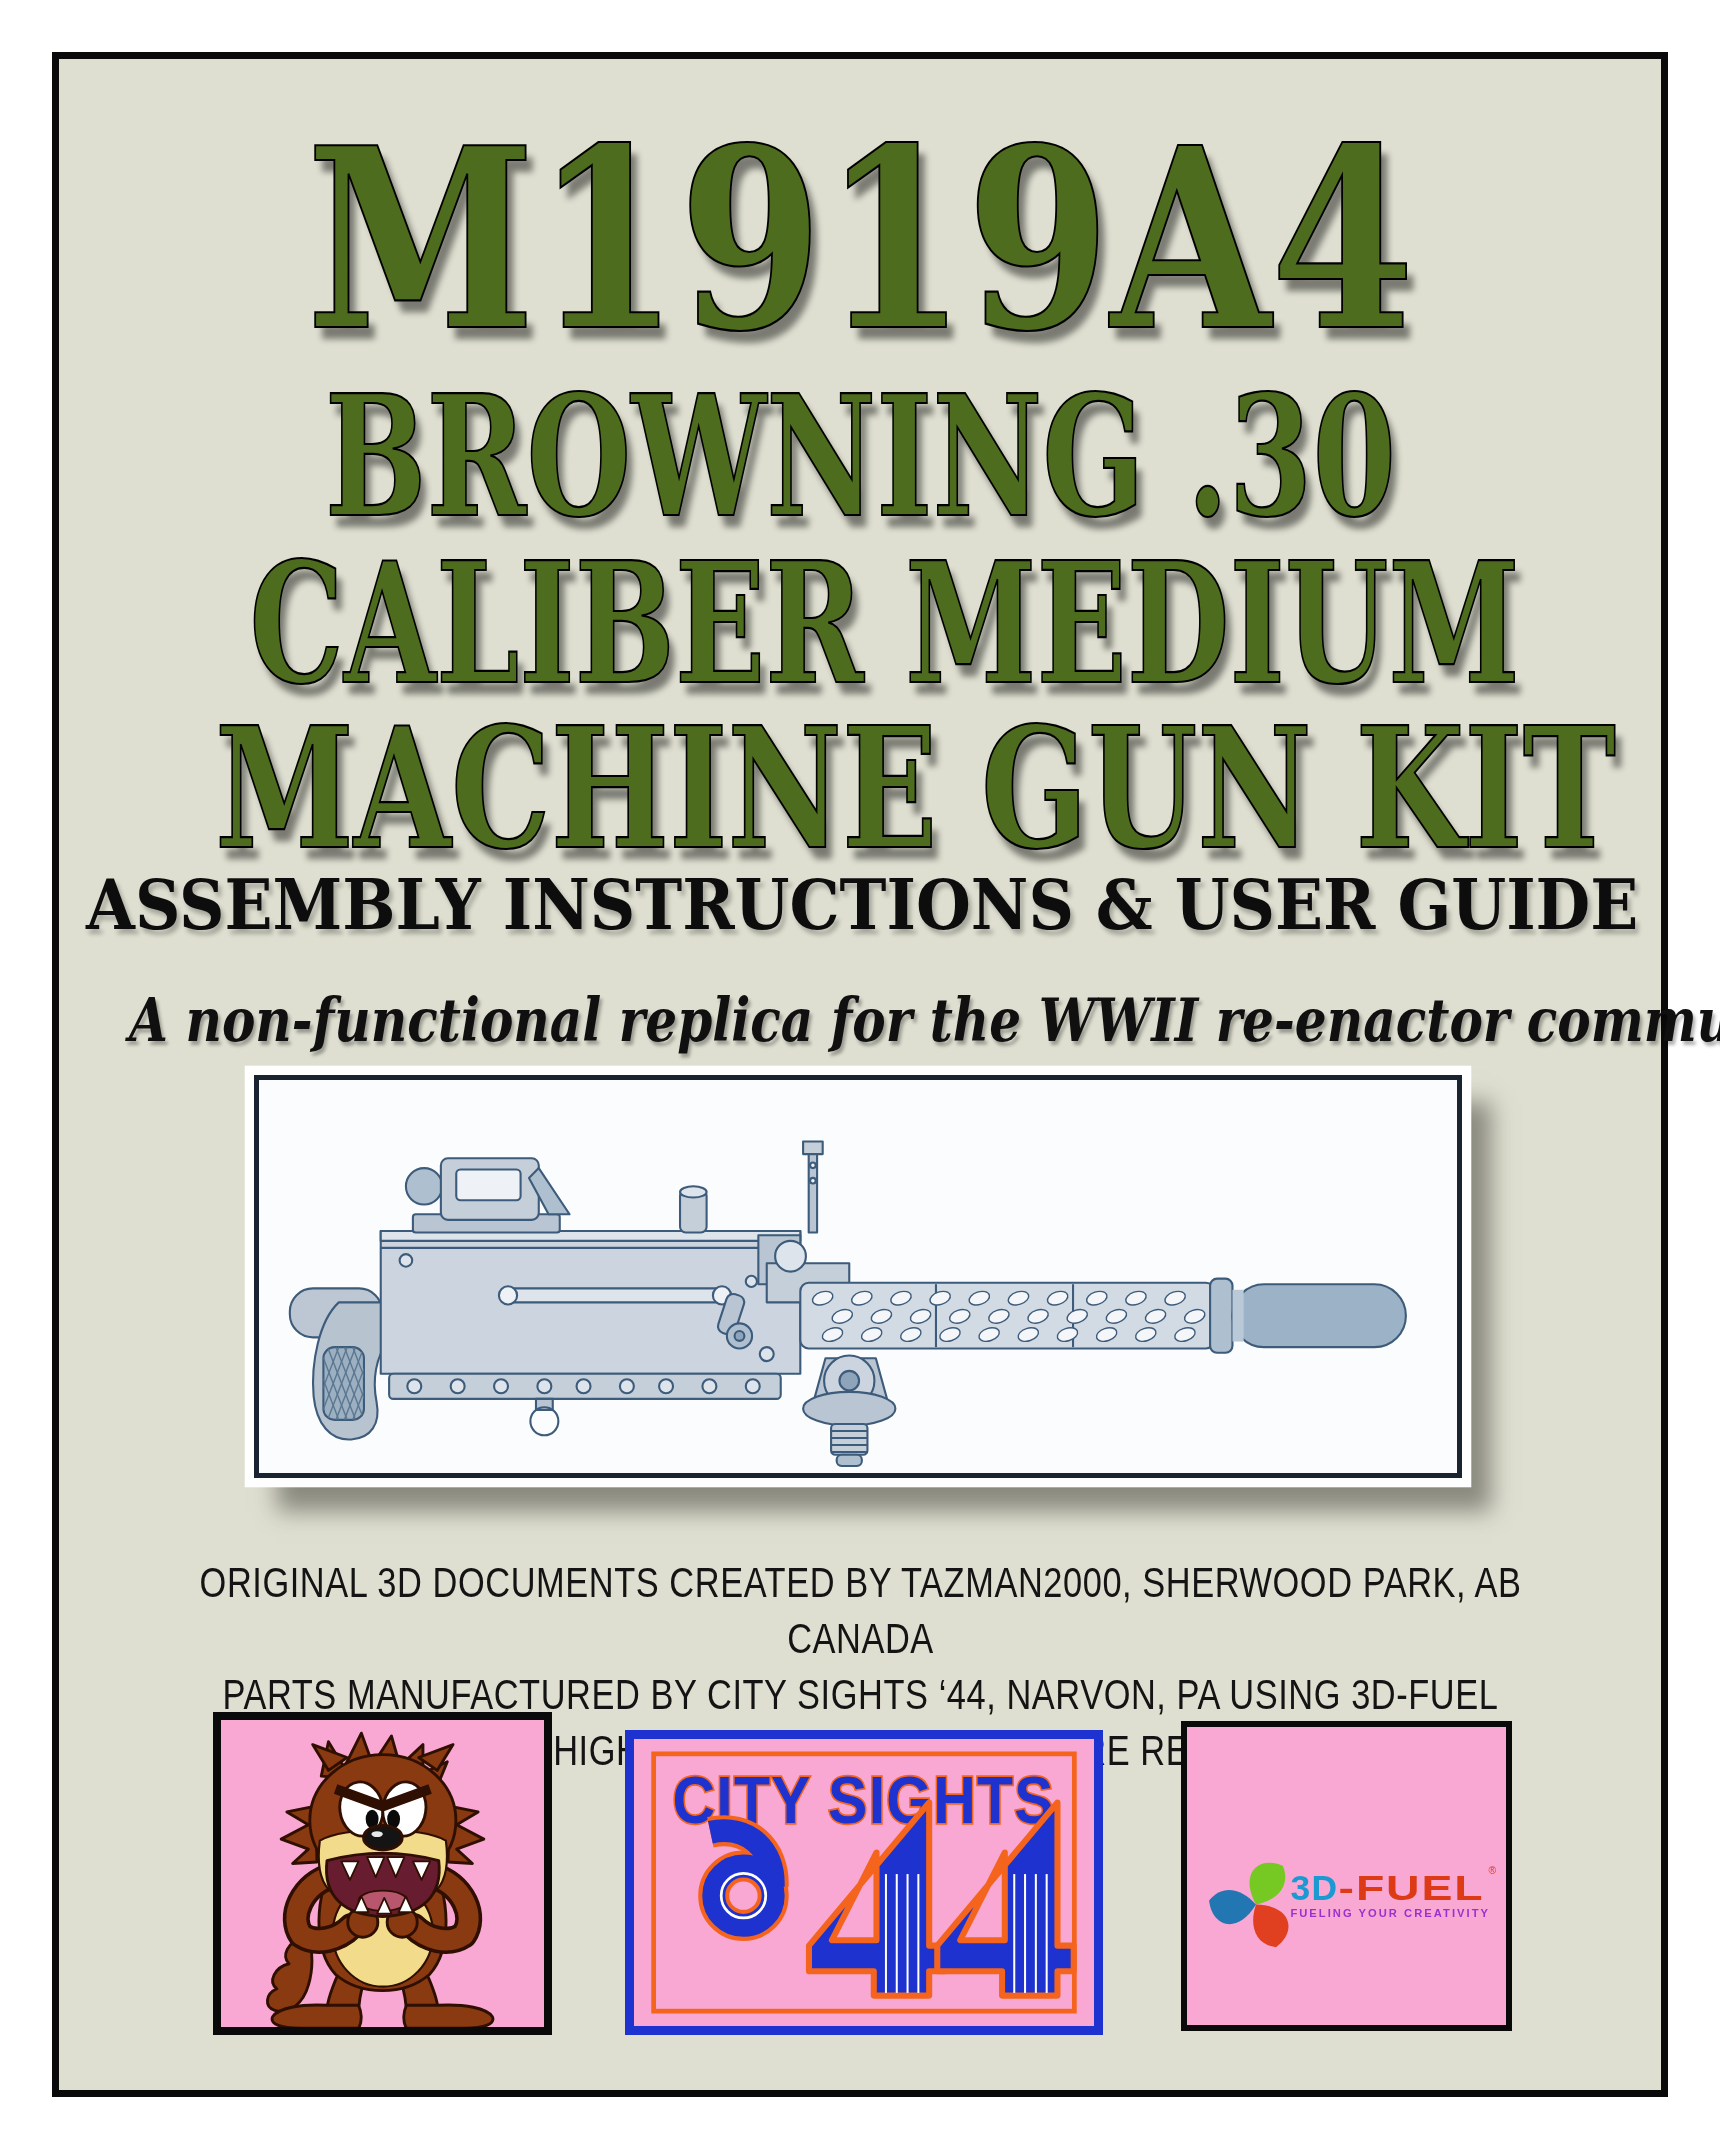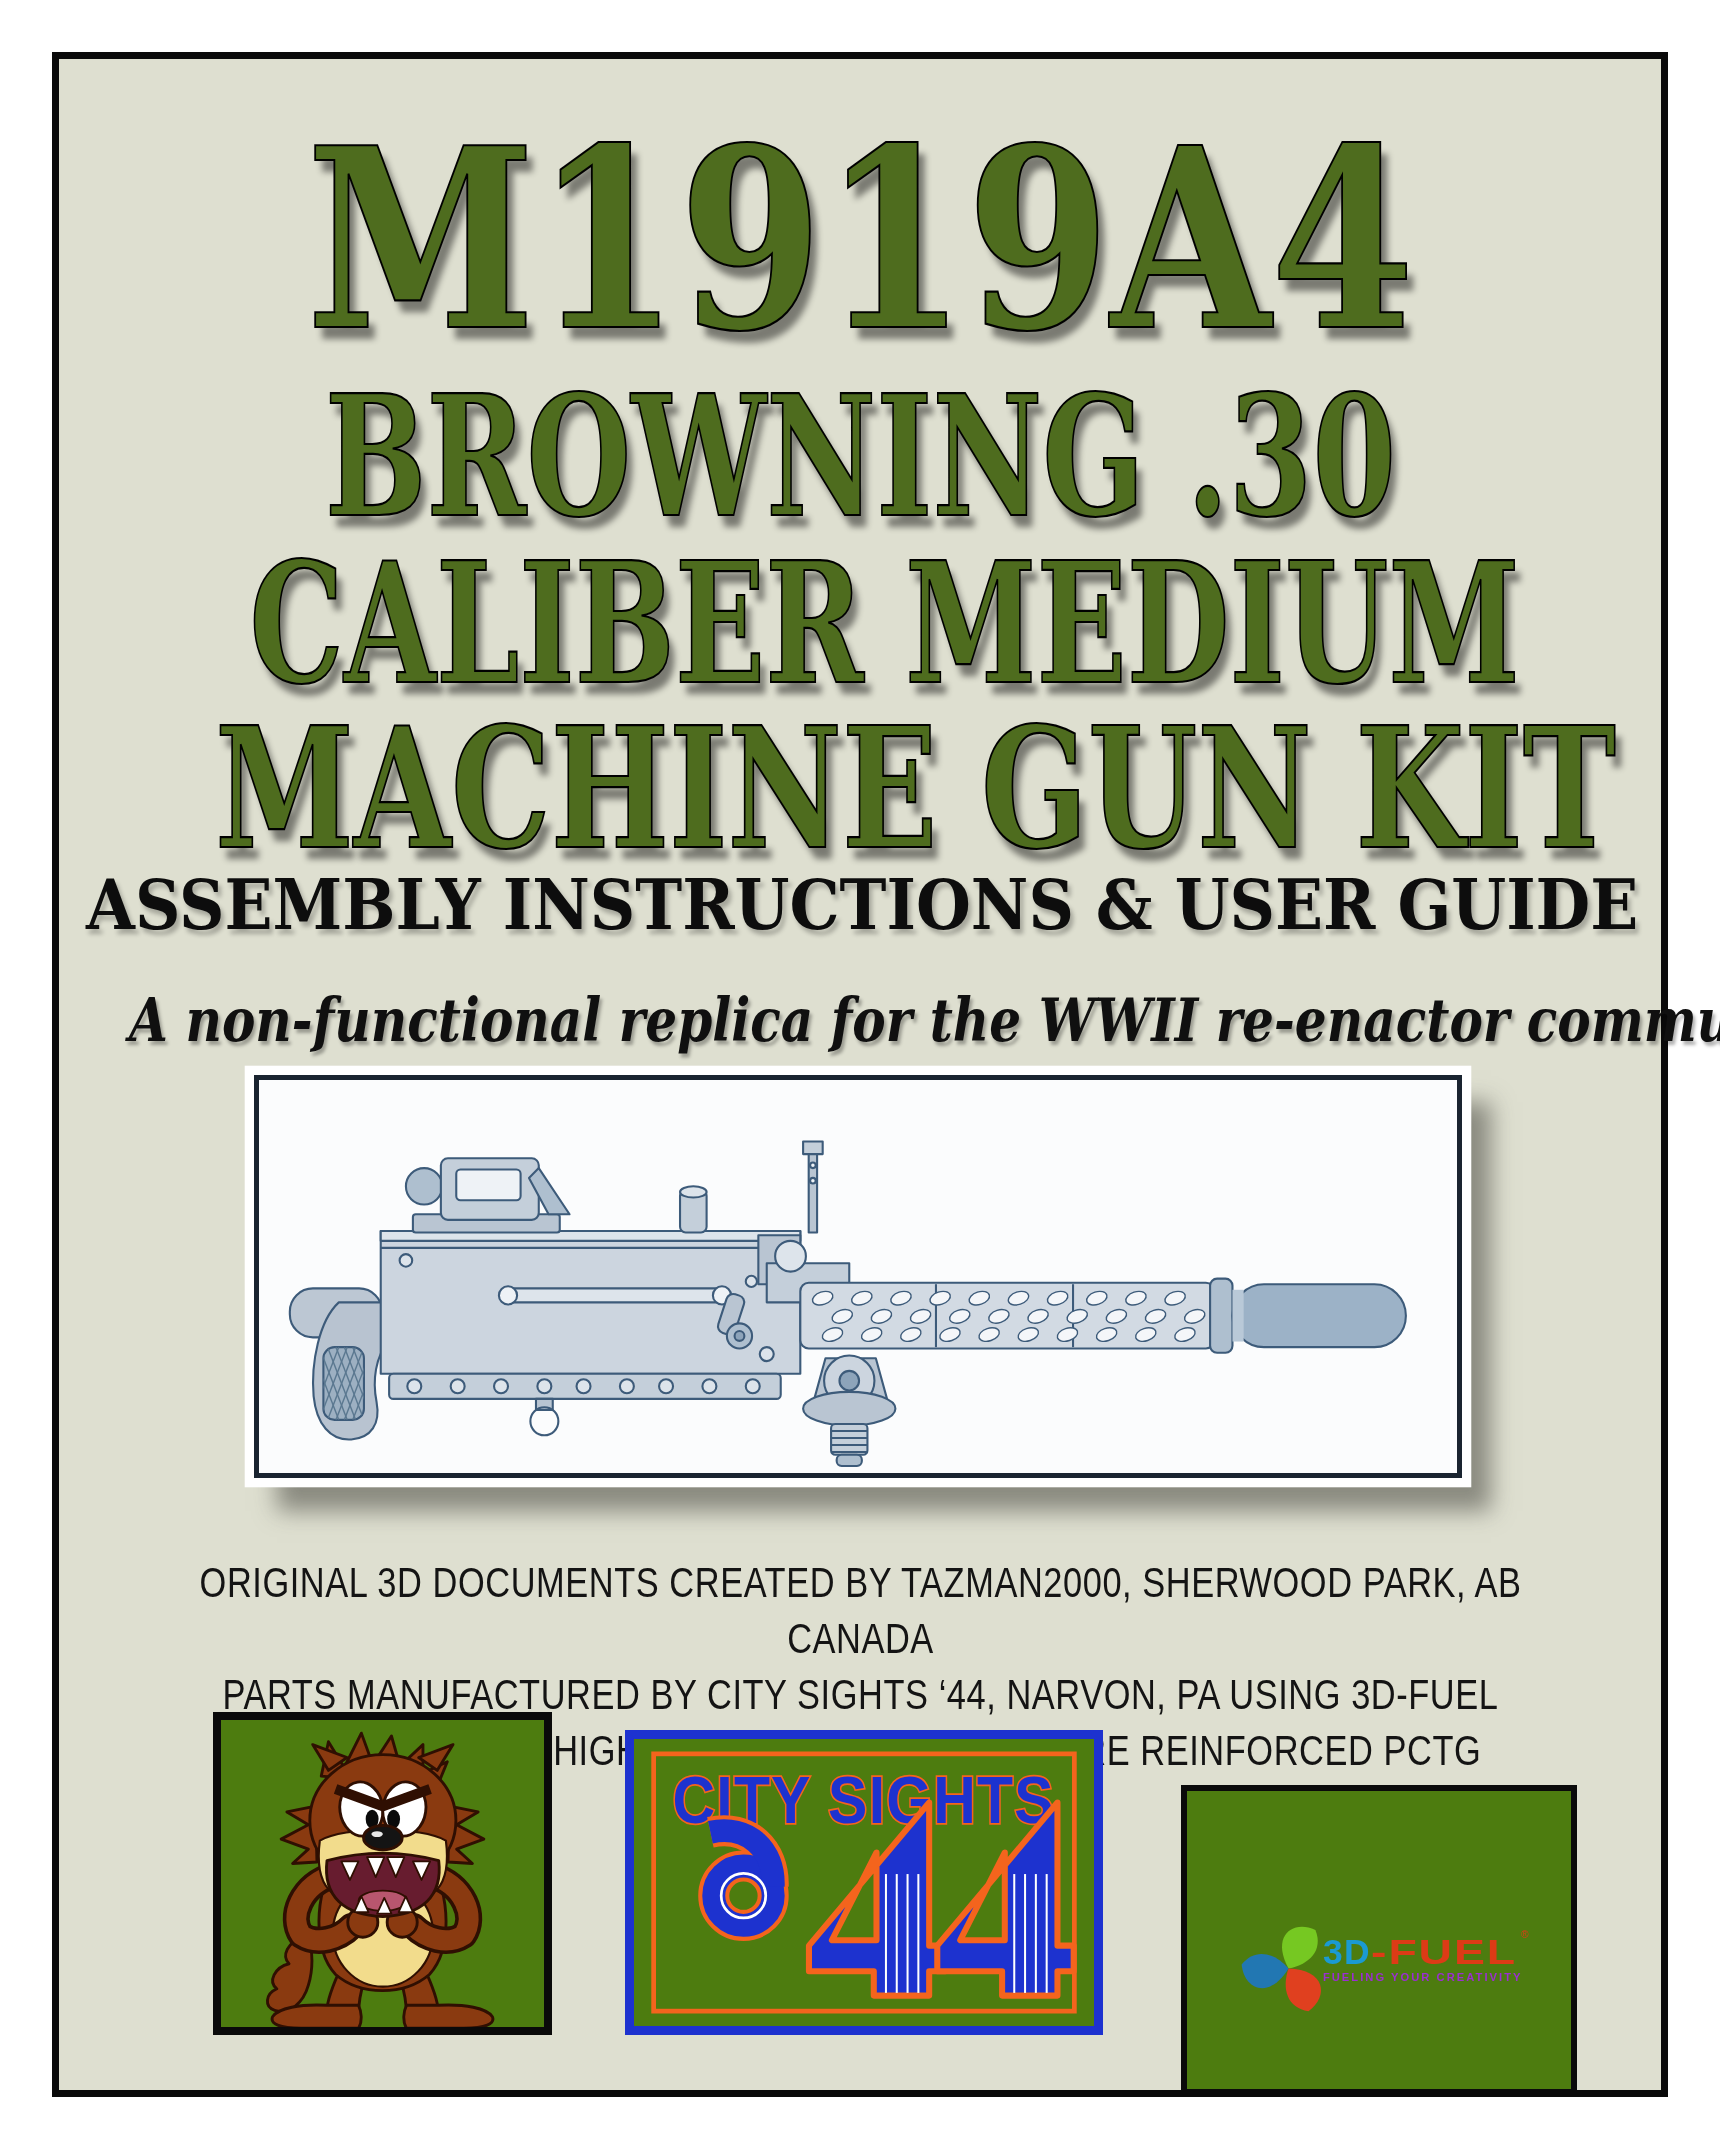--- a/index.html
+++ b/index.html
@@ -18,24 +18,24 @@
   .sub{top:870px;font-size:70px;font-family:"DejaVu Serif","Liberation Serif",serif;font-weight:700;
        color:#0d0d0d;transform:scaleX(.9);text-shadow:3.6px 5px 4.3px rgba(0,0,0,.25)}
   .tag{top:991px;font-size:59px;font-family:"DejaVu Serif","Liberation Serif",serif;font-weight:700;
        font-style:italic;color:#101010;transform:scaleX(.85);text-shadow:2.9px 4.3px 3.6px rgba(0,0,0,.3)}
   .gunbox{position:absolute;left:254px;top:1075px;width:1208px;height:403px;background:#fbfcfd;
           border:5px solid #1a2430;
           box-shadow:0 0 0 9.3px #ffffff, 26px 30px 21.5px 2.9px rgba(70,70,62,.55)}
   .gunbox svg{width:100%;height:100%;display:block}
   .credits{position:absolute;left:0;top:1554px;width:1721px;text-align:center;color:#141414;
            transform:scaleX(.8);font-size:43px;line-height:56px;letter-spacing:0.7px;font-weight:400}
-  .logobox{position:absolute;background:#4d7c0f}
+  .logobox{position:absolute;background:#f9a8d4}
   .taz{left:213px;top:1712px;width:339px;height:323px;border:8px solid #0a0a0a}
   .city{left:625px;top:1730px;width:478px;height:305px;border:9.3px solid #1d32cf}
-  .fuel{left:1181px;top:1785px;width:396px;height:310px;border:6.5px solid #0a0a0a}
+  .fuel{left:1181px;top:1721px;width:331px;height:310px;border:6.5px solid #0a0a0a}
   .logobox svg{width:100%;height:100%;display:block}
   svg text{font-family:"Liberation Sans",sans-serif}
 </style>
 </head>
 <body>
 
 <div class="panel"></div>
 
 <div class="center-line stencil t1">M1919A4</div>
 <div class="center-line stencil t2">BROWNING .30</div>

